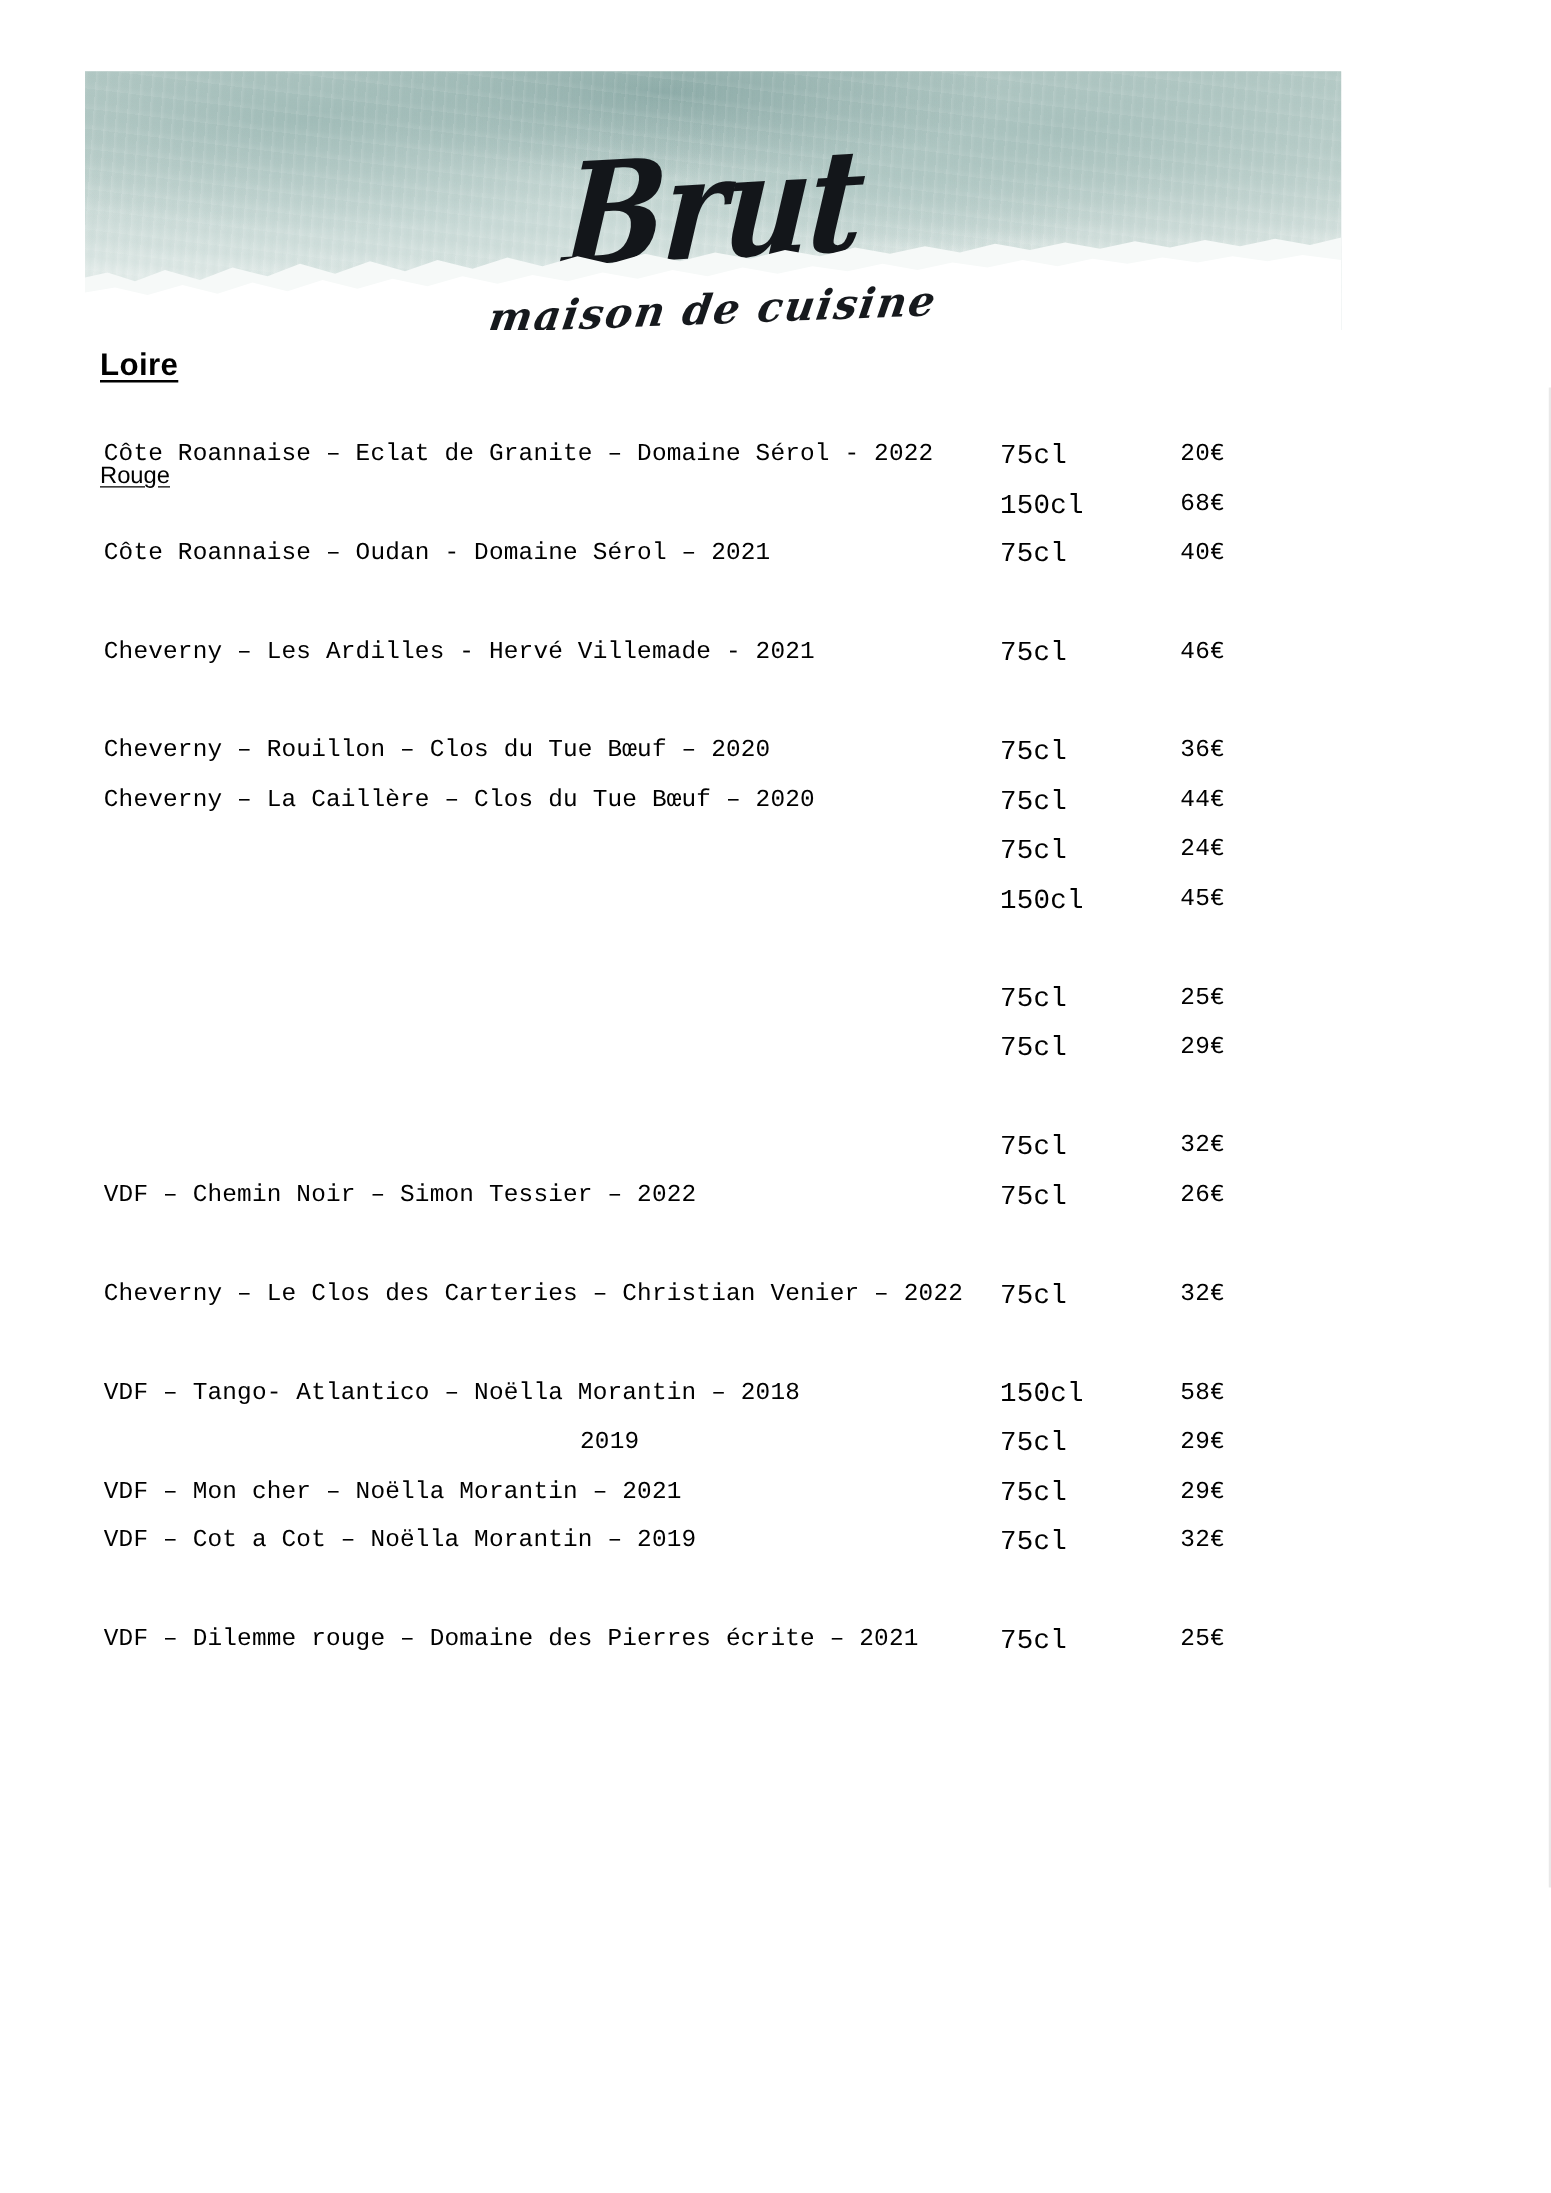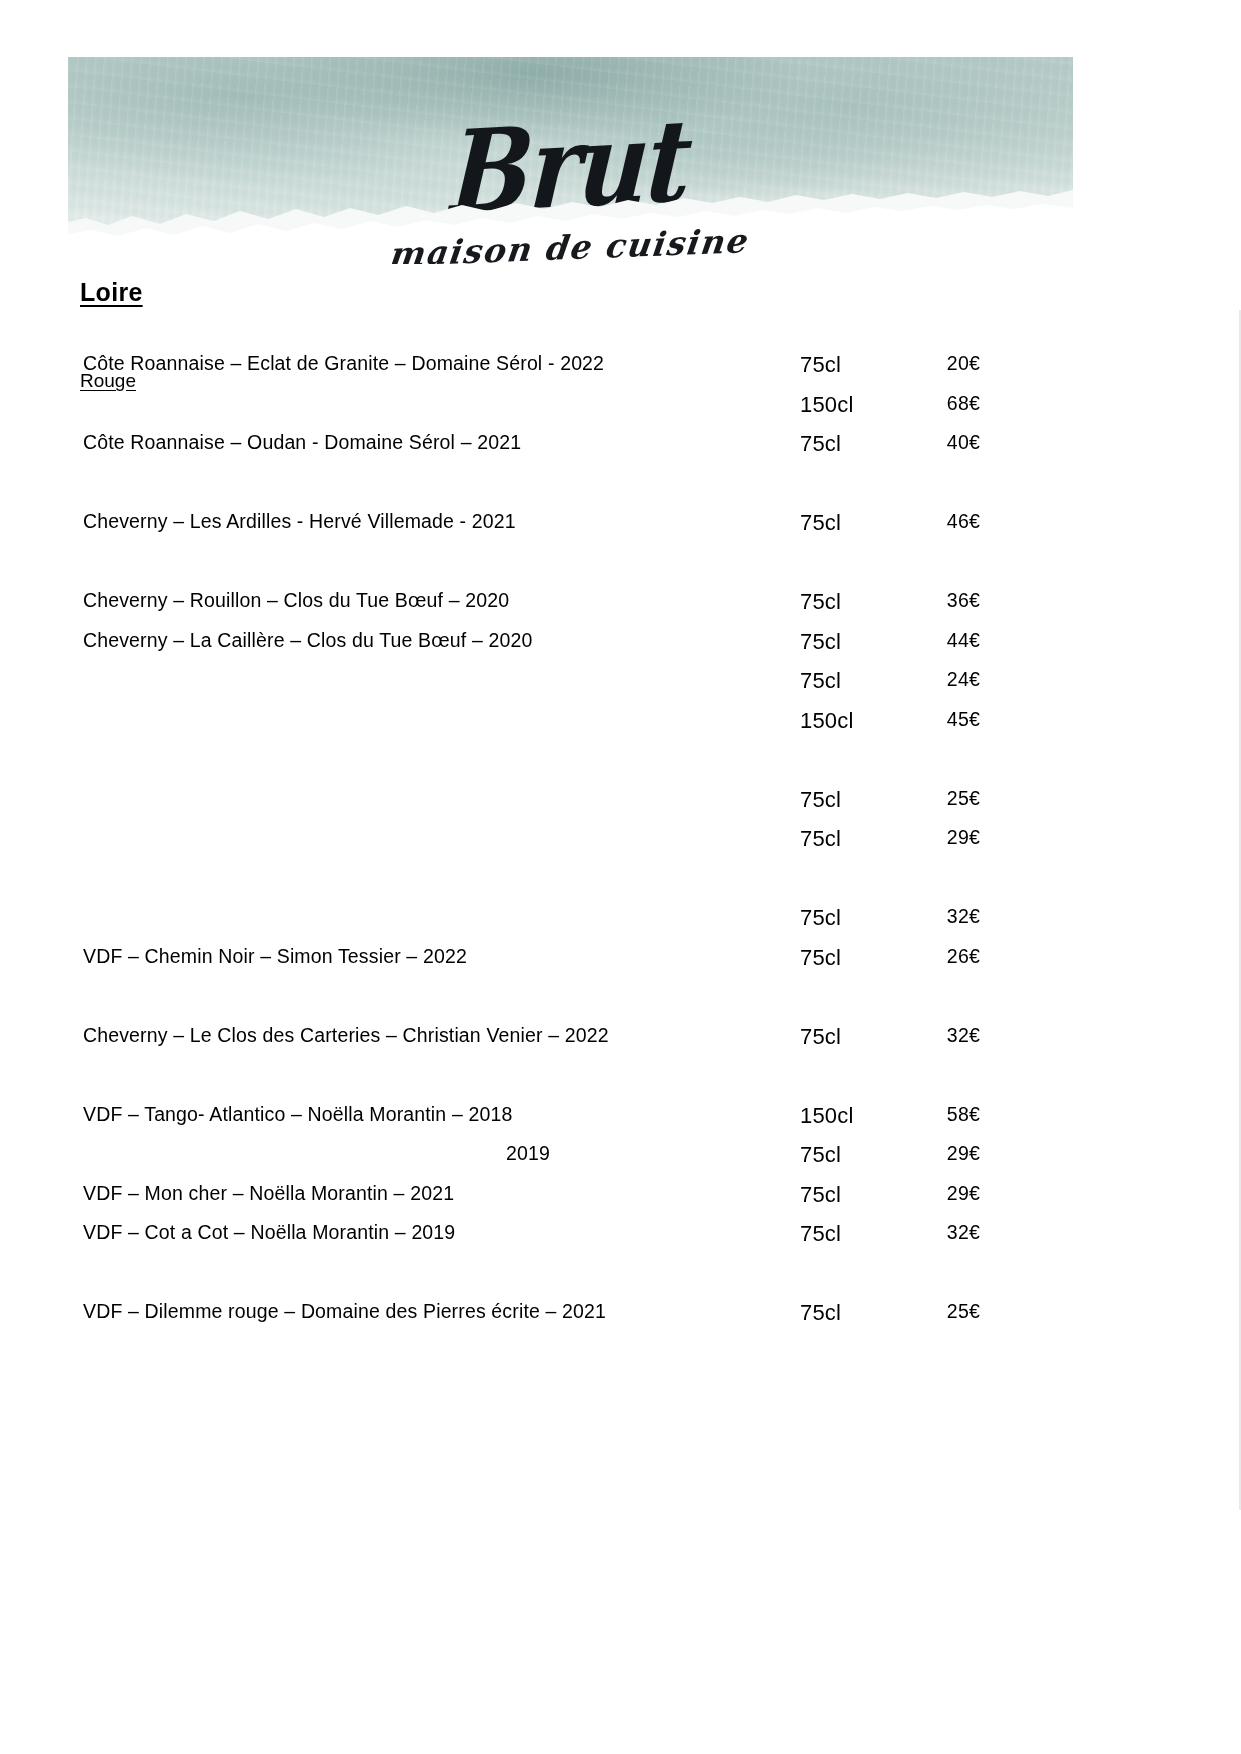--- a/index.html
+++ b/index.html
@@ -126,37 +126,38 @@
     text-decoration: underline;
     text-underline-offset: 3px;
     margin-top: 48px;
   }
 
   .rows {
     position: absolute;
     left: 0;
     top: 84px;
     width: 1214px;
+    font-family: Liberation Mono, monospace;
   }
 
   .row {
     position: relative;
     height: 39.5px;
     width: 1241px;
   }
   .row .name {
     position: absolute;
     left: 83px;
     top: 0;
     font-size: 19.5px;
     letter-spacing: .15px;
     white-space: nowrap;
   }
   .row .name.indent {
-    left: 506px;
+    left: 464px;
   }
   .row .vol {
     position: absolute;
     left: 800px;
     width: 92px;
     top: 0;
     text-align: left;
     font-size: 22px;
     letter-spacing: .2px;
   }

